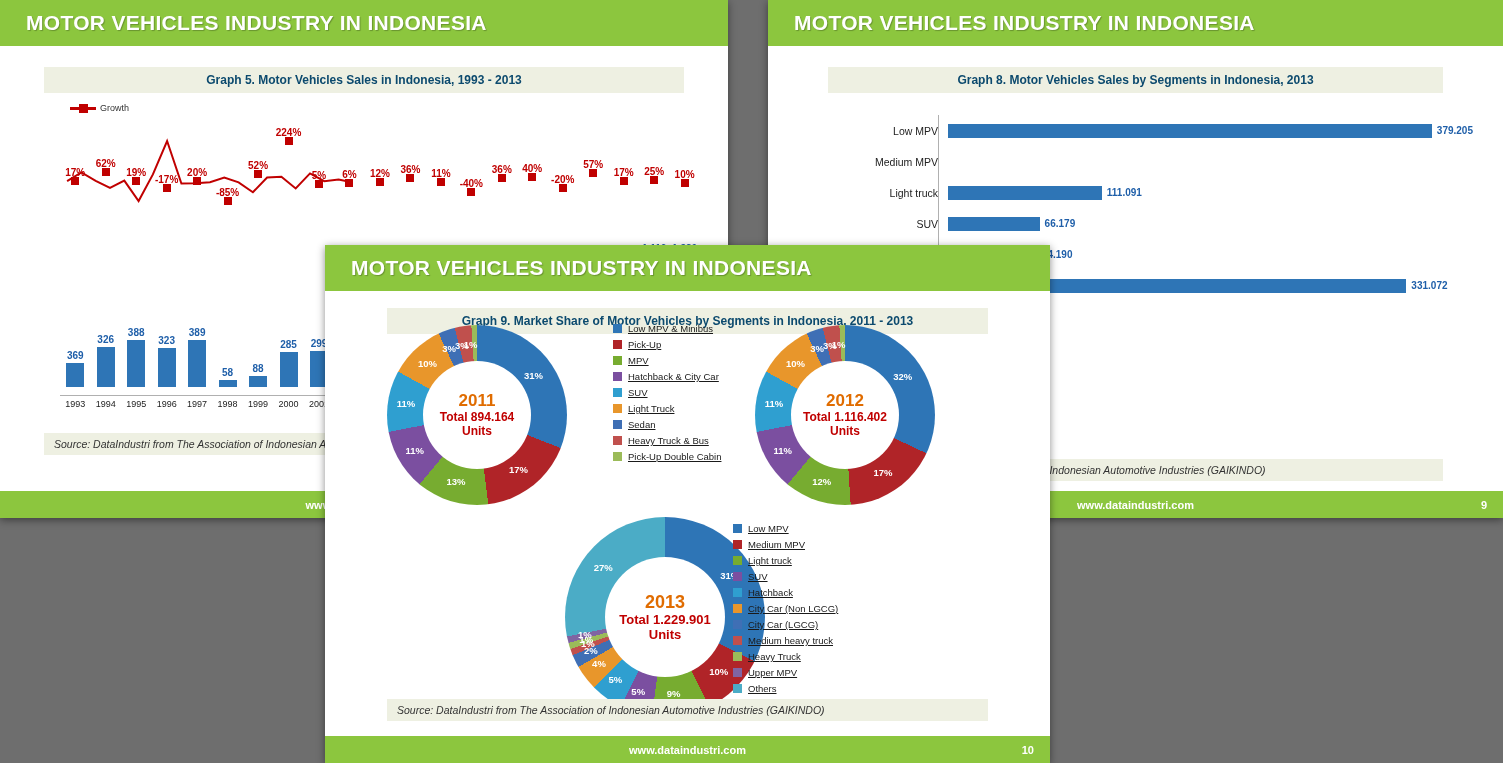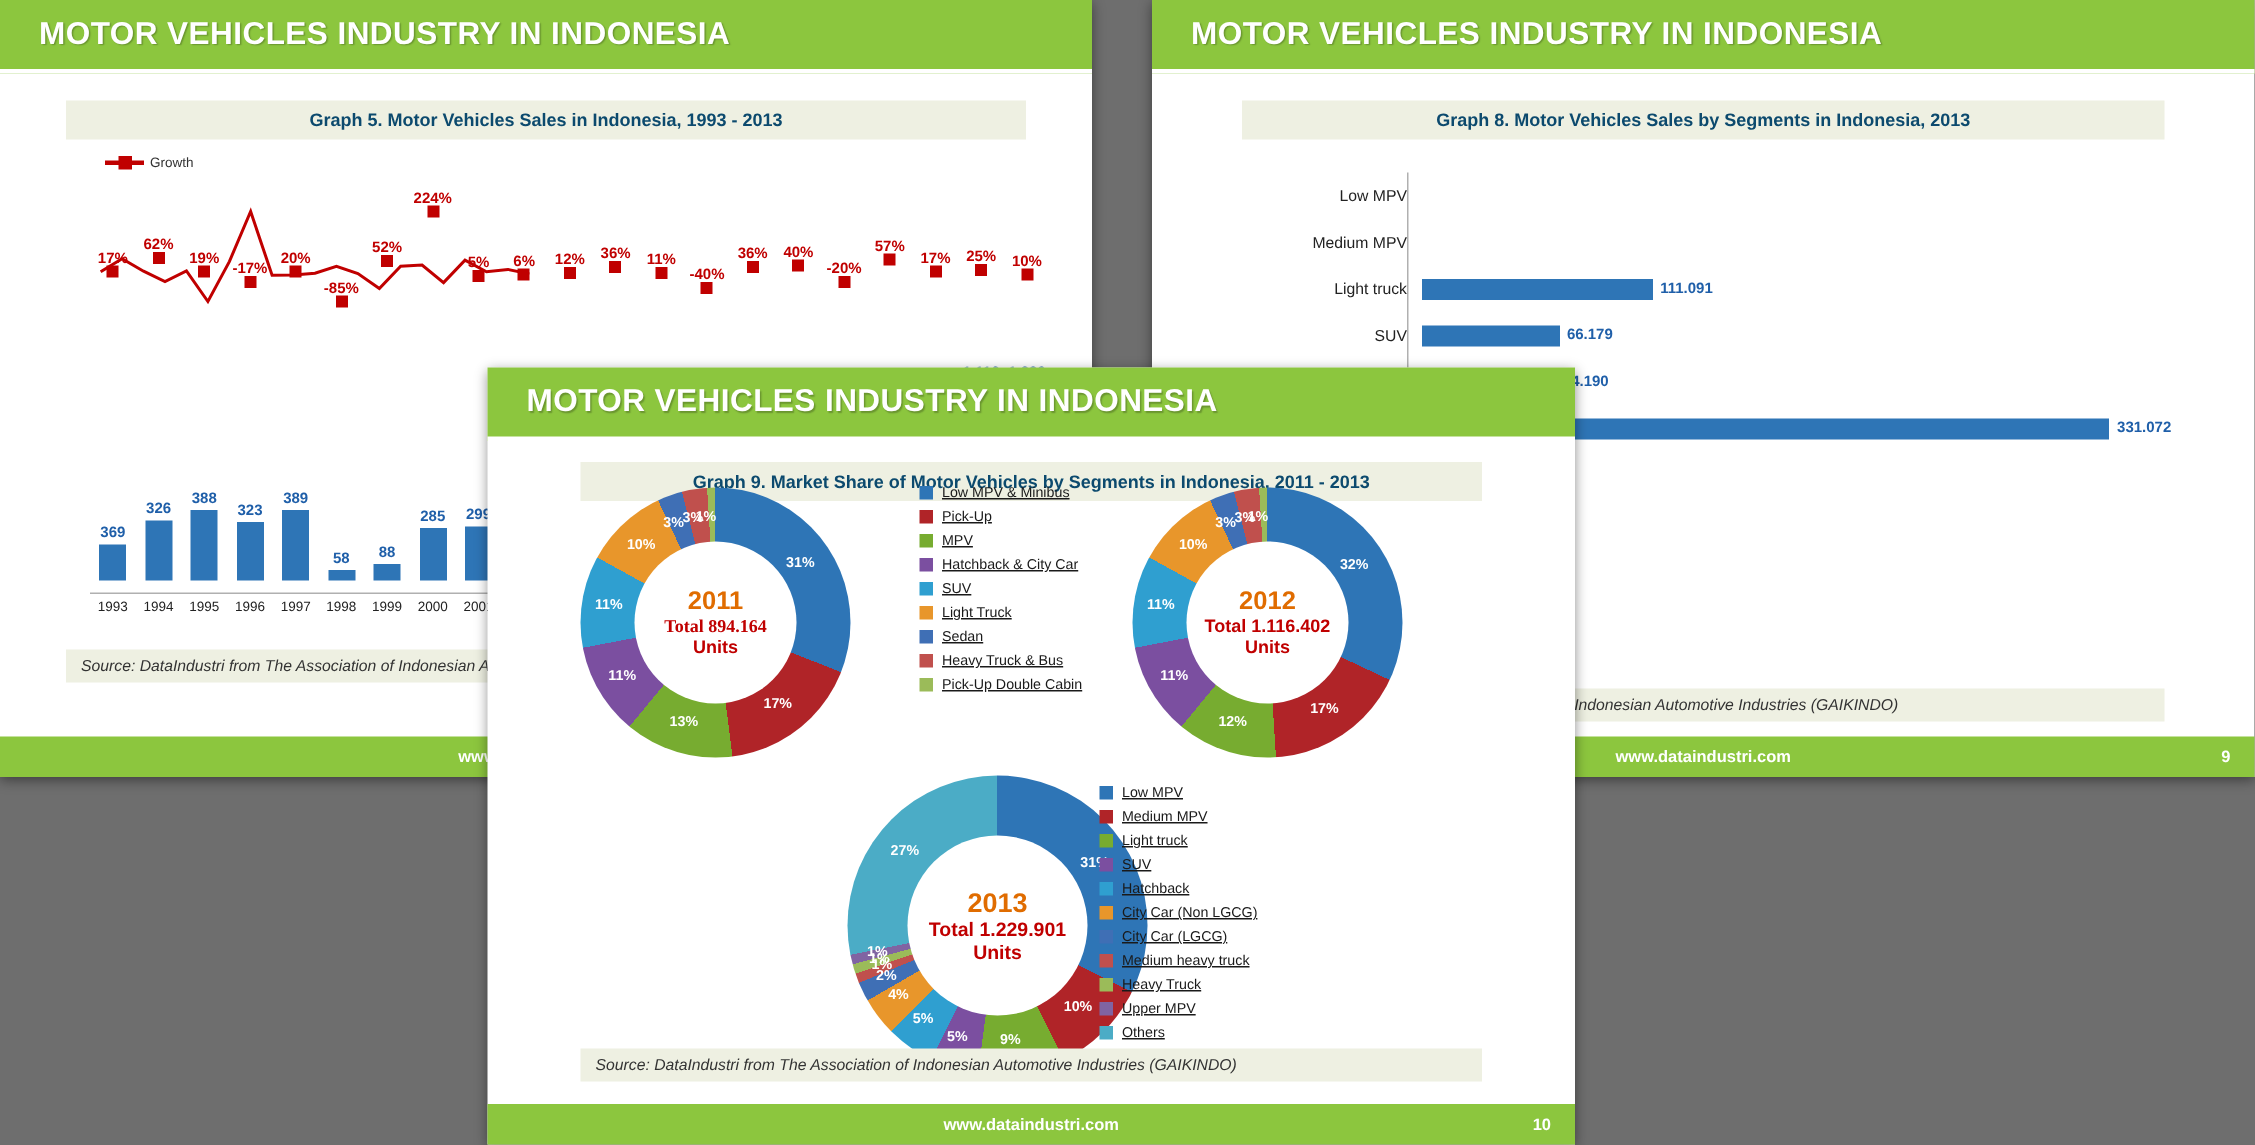--- a/index.html
+++ b/index.html
@@ -308,20 +308,24 @@
   <div class="slide-header">
     <div class="title">MOTOR VEHICLES INDUSTRY IN INDONESIA</div>
   </div>
   <div class="graph-title">Graph 8. Motor Vehicles Sales by Segments in Indonesia, 2013</div>
 
   <div class="s2-chart">
     <div class="s2-axis"></div>
     <div id="hbars">
         <div class="hbar-row">
           <div class="hbar-label">Low MPV</div>
+          <div class="hbar-track">
+            <div class="hbar" style="width: 100%;"></div>
+            <div class="hbar-val">379.205</div>
+          </div>
         </div>
         <div class="hbar-row">
           <div class="hbar-label">Medium MPV</div>
         </div>
         <div class="hbar-row">
           <div class="hbar-label">Light truck</div>
           <div class="hbar-track">
             <div class="hbar" style="width: 29.2958%;"></div>
             <div class="hbar-val">111.091</div>
           </div>
@@ -361,21 +365,21 @@
 <div class="slide" id="slide3">
   <div class="slide-header">
     <div class="title">MOTOR VEHICLES INDUSTRY IN INDONESIA</div>
   </div>
   <div class="graph-title">Graph 9. Market Share of Motor Vehicles by Segments in Indonesia, 2011 - 2013</div>
 
   <div class="donut-wrap" style="position:absolute;left:62px;top:80px;">
     <div class="donut" id="donut2011" style="width: 180px; height: 180px; background: conic-gradient(rgb(46, 117, 182) 0deg, rgb(46, 117, 182) 111.6deg, rgb(176, 36, 40) 111.6deg, rgb(176, 36, 40) 172.8deg, rgb(119, 172, 48) 172.8deg, rgb(119, 172, 48) 219.6deg, rgb(123, 79, 160) 219.6deg, rgb(123, 79, 160) 259.2deg, rgb(47, 159, 208) 259.2deg, rgb(47, 159, 208) 298.8deg, rgb(232, 150, 43) 298.8deg, rgb(232, 150, 43) 334.8deg, rgb(63, 111, 181) 334.8deg, rgb(63, 111, 181) 345.6deg, rgb(192, 80, 77) 345.6deg, rgb(192, 80, 77) 356.4deg, rgb(155, 187, 89) 356.4deg, rgb(155, 187, 89) 360deg);">
       <div class="hole" style="left:36px;top:36px;width:108px;height:108px;">
         <div class="yr" style="font-size:17px;">2011</div>
-        <div class="tot" style="font-size:12px;font-family:Liberation Serif, serif;">Total 894.164</div>
+        <div class="tot" style="font-size:12px;">Total 894.164</div>
         <div class="tot" style="font-size:12px;">Units</div>
       </div>
     </div>
     <div id="lbl2011" style="position: absolute; left: 0px; top: 0px; width: 180px; height: 180px; pointer-events: none;">
         <div class="slice-lbl" style="left: 137.061px; top: 44.5417px;">31%</div>
         <div class="slice-lbl" style="left: 122.026px; top: 139.469px;">17%</div>
         <div class="slice-lbl" style="left: 59.4148px; top: 151.413px;">13%</div>
         <div class="slice-lbl" style="left: 18.5759px; top: 119.735px;">11%</div>
         <div class="slice-lbl" style="left: 9.66428px; top: 73.0183px;">11%</div>
         <div class="slice-lbl" style="left: 30.9448px; top: 32.8264px;">10%</div>

